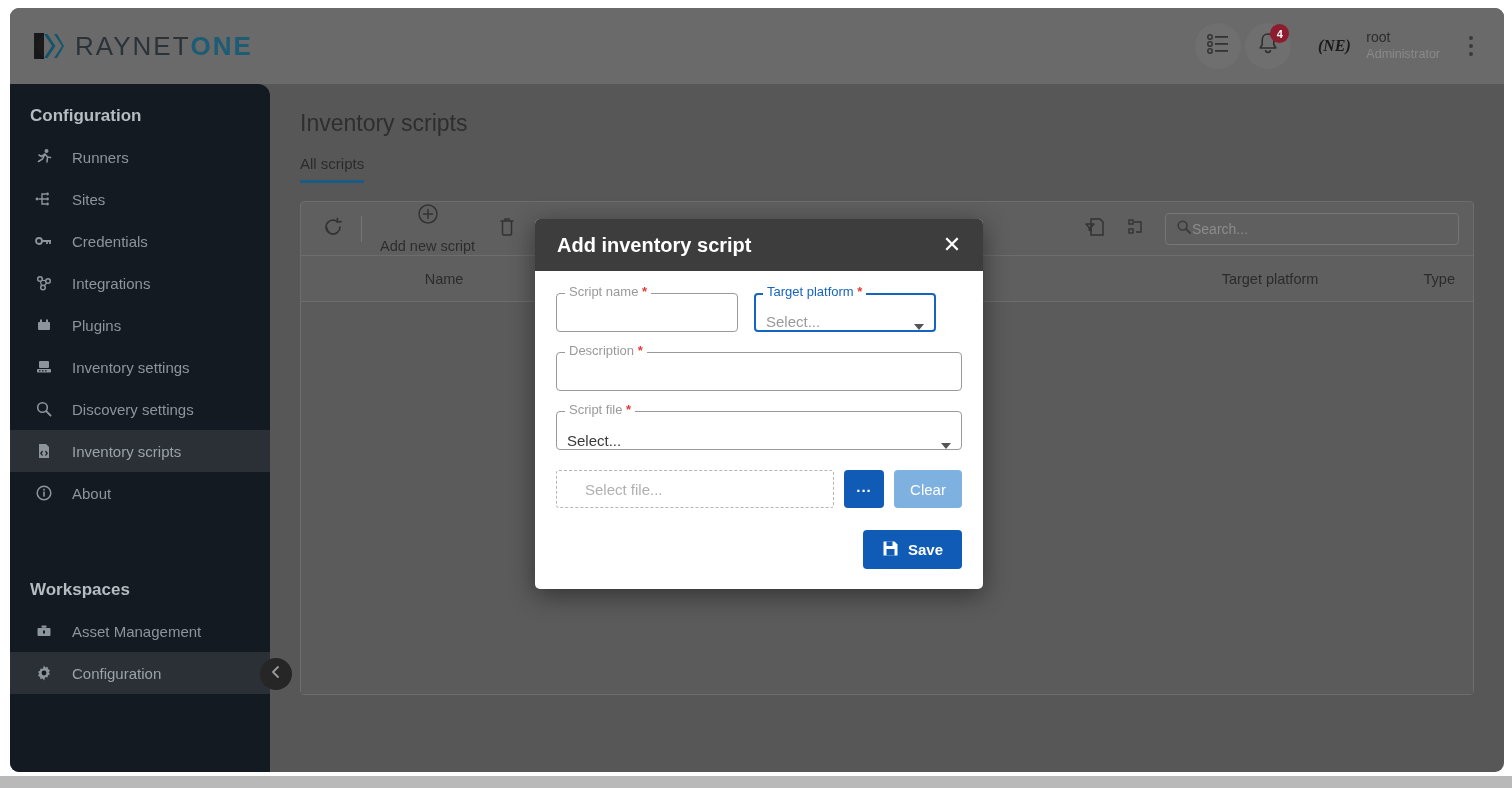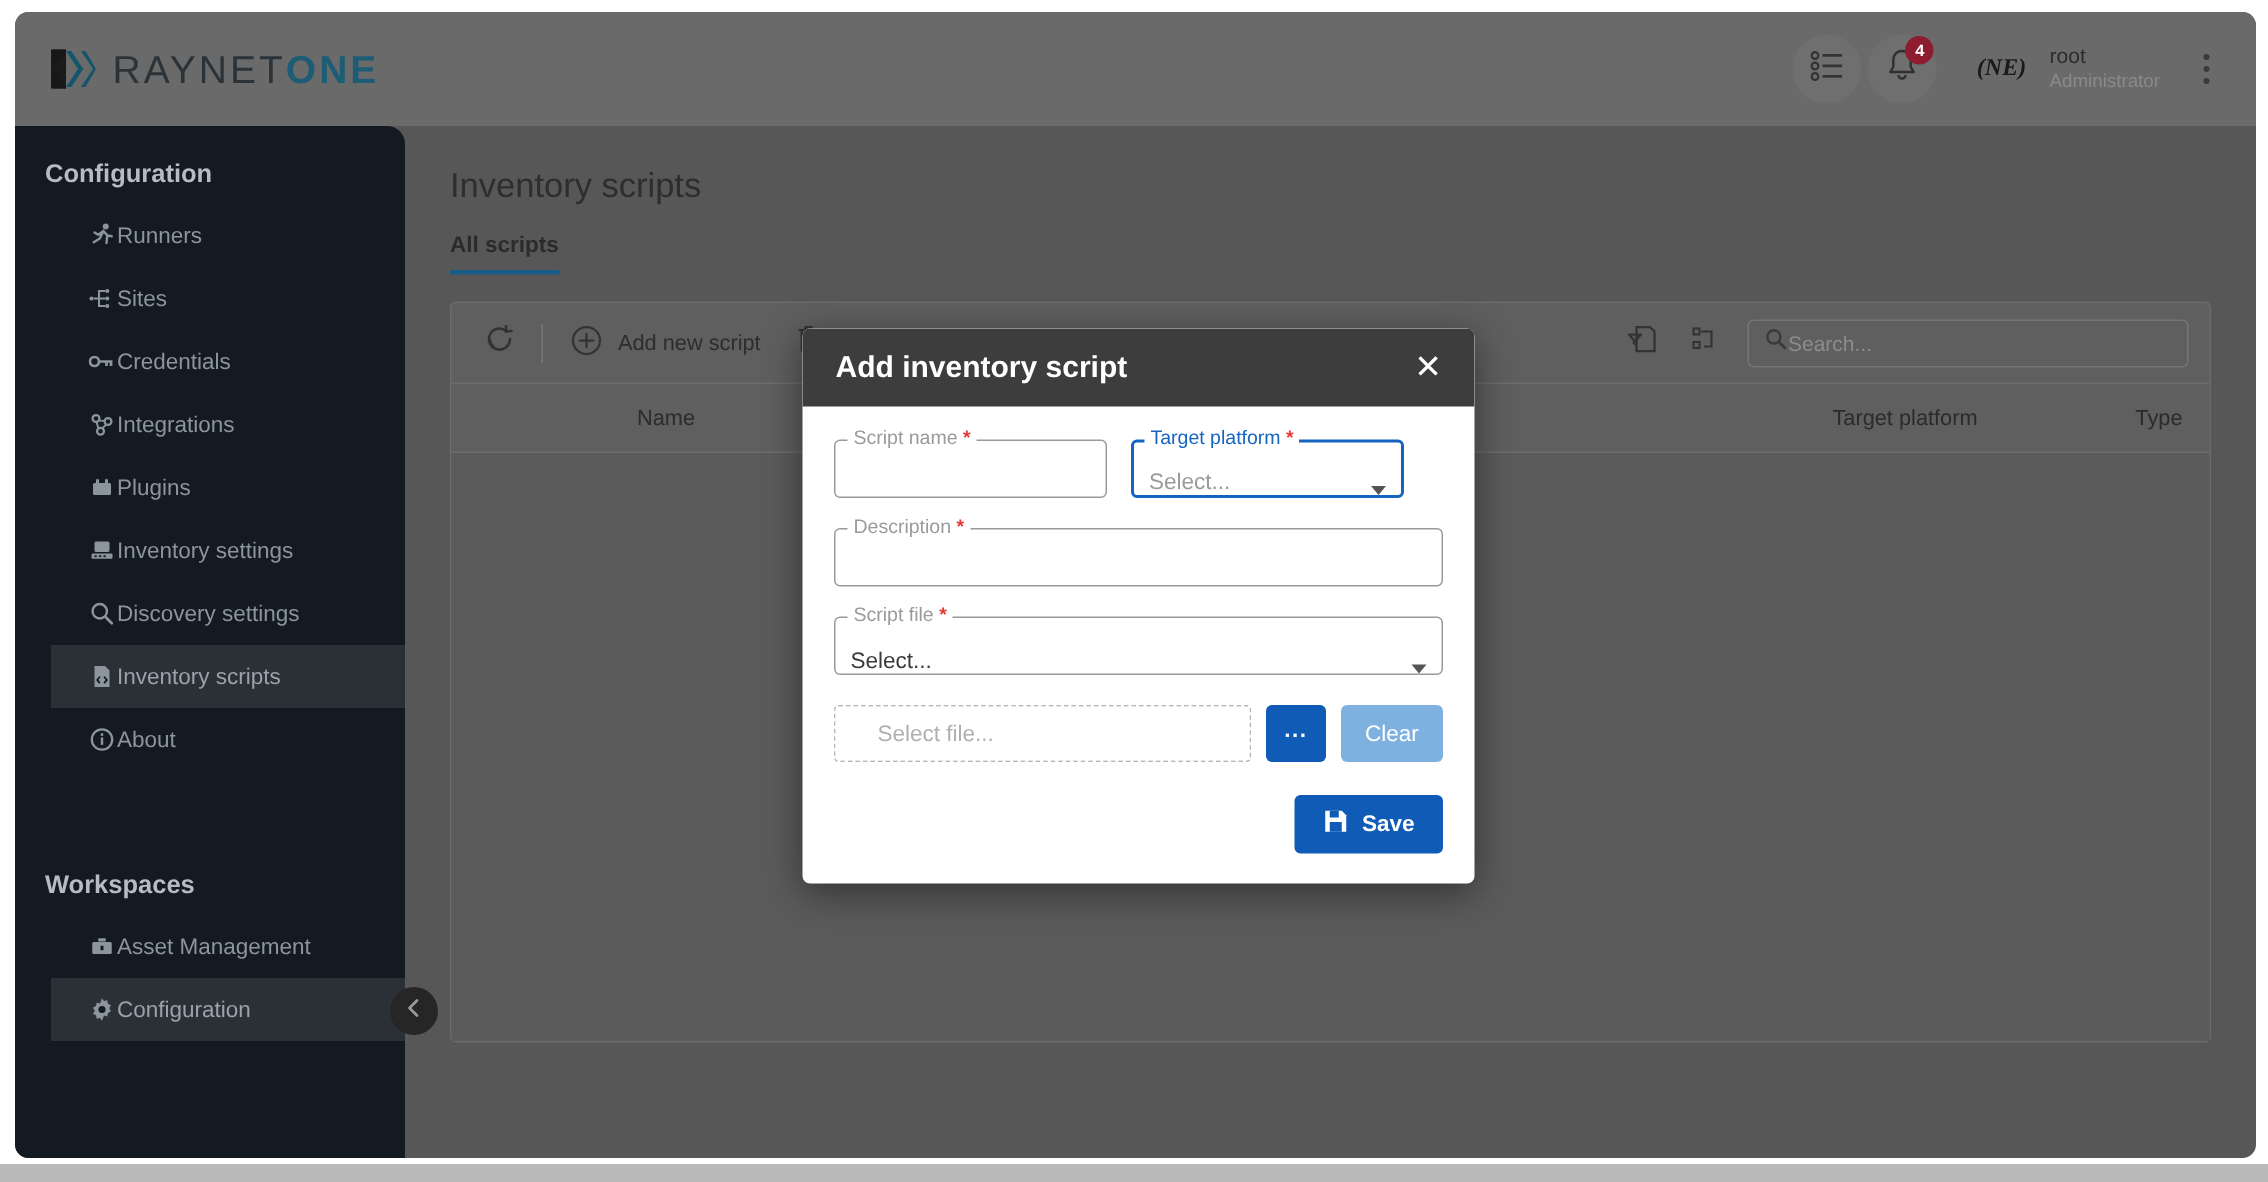--- a/index.html
+++ b/index.html
@@ -145,24 +145,24 @@
     color: #b6bcc2;
     font-size: 17px;
     font-weight: 700;
     padding: 14px 0 10px 20px;
   }
   .side-item {
     display: flex;
     align-items: center;
     height: 42px;
     padding-left: 24px;
+    gap: 18px;
     color: #8c949c;
     font-size: 15px;
     cursor: pointer;
-    margin-left: 24px;
   }
   .side-item.active { background: #2b3036; color: #9aa2aa; }
   .side-icon { width: 20px; height: 20px; display: flex; align-items: center; justify-content: center; flex: 0 0 20px; }
   .side-icon svg { display: block; }
   .side-gap { height: 52px; }
 
   .collapse-btn {
     position: absolute;
     left: 250px;
     top: 650px;
@@ -191,21 +191,20 @@
     font-weight: 400;
     margin-bottom: 18px;
   }
   .tabs { display: flex; }
   .tab {
     font-size: 15px;
     color: #2b2b2b;
     padding-bottom: 8px;
     border-bottom: 3px solid transparent;
     cursor: pointer;
-    font-weight: bold;
   }
   .tab.active { border-bottom-color: #1a5c86; }
 
   .panel {
     margin-top: 18px;
     background: #5f5f5f;
     border: 1px solid #6d6d6d;
     border-radius: 4px;
     height: 494px;
   }
@@ -216,20 +215,21 @@
     padding: 0 14px 0 18px;
     border-bottom: 1px solid #6d6d6d;
     gap: 14px;
   }
   .tb-icon { width: 28px; height: 28px; display: flex; align-items: center; justify-content: center; cursor: pointer; }
   .tb-sep { width: 1px; height: 26px; background: #777; }
   .tb-btn {
     display: flex; align-items: center; gap: 10px;
     font-size: 14.5px; color: #2d2d2d; cursor: pointer;
     padding: 0 4px;
+    flex-direction: column;
   }
   .tb-spacer { flex: 1; }
   .search-box {
     display: flex; align-items: center; 
     width: 294px; height: 32px;
     border: 1px solid #767676;
     border-radius: 4px;
     padding: 0 10px;
   }
   .search-box input {

